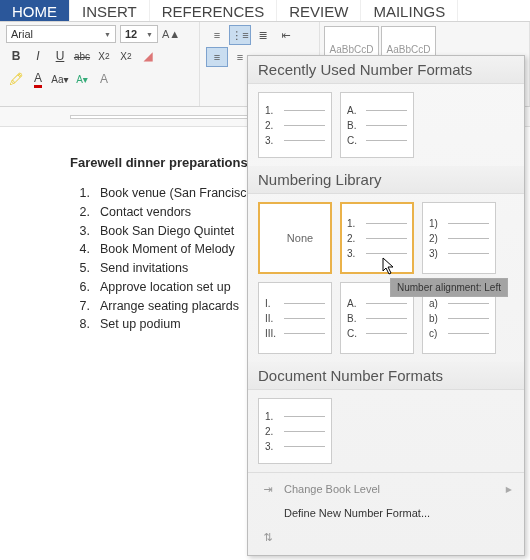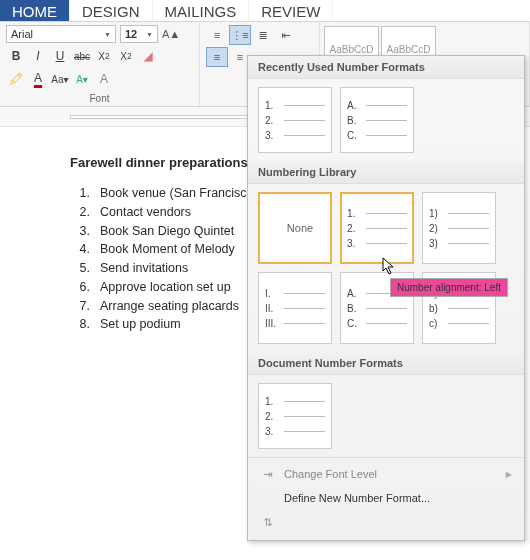--- a/index.html
+++ b/index.html
@@ -40,48 +40,49 @@
 
 
 .doc { padding: 28px 0 0 70px; background: #fff; }
 .doc-title { font-weight: bold; font-size: 13px; color: #2a2a2a; margin-bottom: 14px; }
 .doc-list { list-style: none; }
 .doc-list li { font-size: 12.5px; color: #2a2a2a; line-height: 1.5; }
 .doc-list li .num { display: inline-block; width: 20px; text-align: right; margin-right: 10px; }
 
 
 .dropdown { position: absolute; left: 247px; top: 55px; width: 278px; background: linear-gradient(#f7f7f7,#f1f1f1); border: 1px solid #bcbcbc; box-shadow: 2px 2px 5px rgba(0,0,0,.2); z-index: 10; }
-.dd-section-title { padding: 5px 10px; font-size: 11px; font-weight: bold; color: #555; background: linear-gradient(#f2f2f2,#e9e9e9); border-bottom: 1px solid #ddd; }
+.dd-section-title { padding: 5px 10px; font-size: 15px; font-weight: normal; color: #555; background: linear-gradient(#f2f2f2,#e9e9e9); border-bottom: 1px solid #ddd; }
 .dd-grid { display: flex; flex-wrap: wrap; gap: 8px; padding: 8px 10px; }
 .fmt-tile { width: 74px; height: 66px; background: #fff; border: 1px solid #ccc; display: flex; flex-direction: column; justify-content: center; padding: 6px 6px; cursor: pointer; }
 .fmt-tile.selected { border: 2px solid #eab24a; }
 .fmt-tile.hover { border: 1px solid #eab24a; box-shadow: 0 0 0 1px #eab24a inset; }
 .fmt-tile.none { align-items: center; justify-content: center; font-size: 11px; color: #666; padding-left: 16px; }
 .fmt-line { display: flex; align-items: center; gap: 4px; height: 15px; }
 .fmt-label { font-size: 10px; color: #444; width: 15px; }
 .fmt-rule { flex: 1; height: 1px; background: #bbb; }
 .dd-grid.library .fmt-tile { height: 72px; }
 
 .dd-footer { border-top: 1px solid #ddd; padding: 4px 0 6px 0; }
 .dd-item { display: flex; align-items: center; gap: 8px; padding: 4px 12px; font-size: 11px; color: #888; cursor: pointer; }
 .dd-item.enabled { color: #333; }
 .dd-item .arrow { margin-left: auto; font-size: 8px; color: #aaa; }
 .dd-icon { width: 16px; height: 16px; display: inline-flex; align-items: center; justify-content: center; color: #999; }
 
-.tooltip { position: absolute; left: 390px; top: 278px; background: #ec4899; border: 1px solid #aaa; padding: 3px 6px; font-size: 10px; color: #333; z-index: 20; white-space: nowrap; }
+.tooltip { position: absolute; left: 390px; top: 278px; background: #a3a3a3; border: 1px solid #aaa; padding: 3px 6px; font-size: 10px; color: #333; z-index: 20; white-space: nowrap; }
 .cursor { position: absolute; left: 382px; top: 257px; z-index: 25; pointer-events: none; }
 </style>
 </head>
 <body>
 
 <div class="tabs" id="tabs">
     <div class="tab active">HOME</div>
-    <div class="tab">DESIGN</div>
+    <div class="tab">INSERT</div>
+    <div class="tab">REFERENCES</div>
+    <div class="tab">REVIEW</div>
     <div class="tab">MAILINGS</div>
-    <div class="tab">REVIEW</div>
   </div>
 
 <div class="ribbon">
   <div class="group" style="width:200px">
     <div class="font-row1">
       <div class="font-select font-name">
         <span>Arial</span>
         <span class="caret-down">▼</span>
       </div>
       <div class="font-select font-size">
@@ -109,21 +110,20 @@
     </div>
     <div class="font-row3">
       <span class="fmt-btn" style="color:#e7c000">🖍</span>
       <span class="fmt-btn">
           <span style="border-bottom:3px solid #c00">A</span>
         </span>
       <span class="fmt-btn small">Aa▾</span>
       <span class="fmt-btn small" style="color:#3a7">A▾</span>
       <span class="fmt-btn" style="color:#888">A</span>
     </div>
-    <div class="group-label">Font</div>
   </div>
 
   <div class="group para-group">
     <div class="para-row">
       <span class="para-btn">≡</span>
       <span class="para-btn active">⋮≡</span>
       <span class="para-btn">≣</span>
       <span class="para-btn">⇤</span>
     </div>
     <div class="para-row" style="margin-top:2px">
@@ -282,21 +282,21 @@
         <div class="fmt-line">
           <span class="fmt-label">3.</span>
           <span class="fmt-rule"></span>
         </div>
       </div>
     </div>
 
   <div class="dd-footer">
     <div class="dd-item">
       <span class="dd-icon">⇥</span>
-      <span>Change Font Level</span>
+      <span>Change Book Level</span>
       <span class="arrow">▶</span>
     </div>
     <div class="dd-item enabled">
       <span class="dd-icon"></span>
       <span>Define New Number Format...</span>
     </div>
     <div class="dd-item">
       <span class="dd-icon">⇅</span>
     </div>
   </div>

